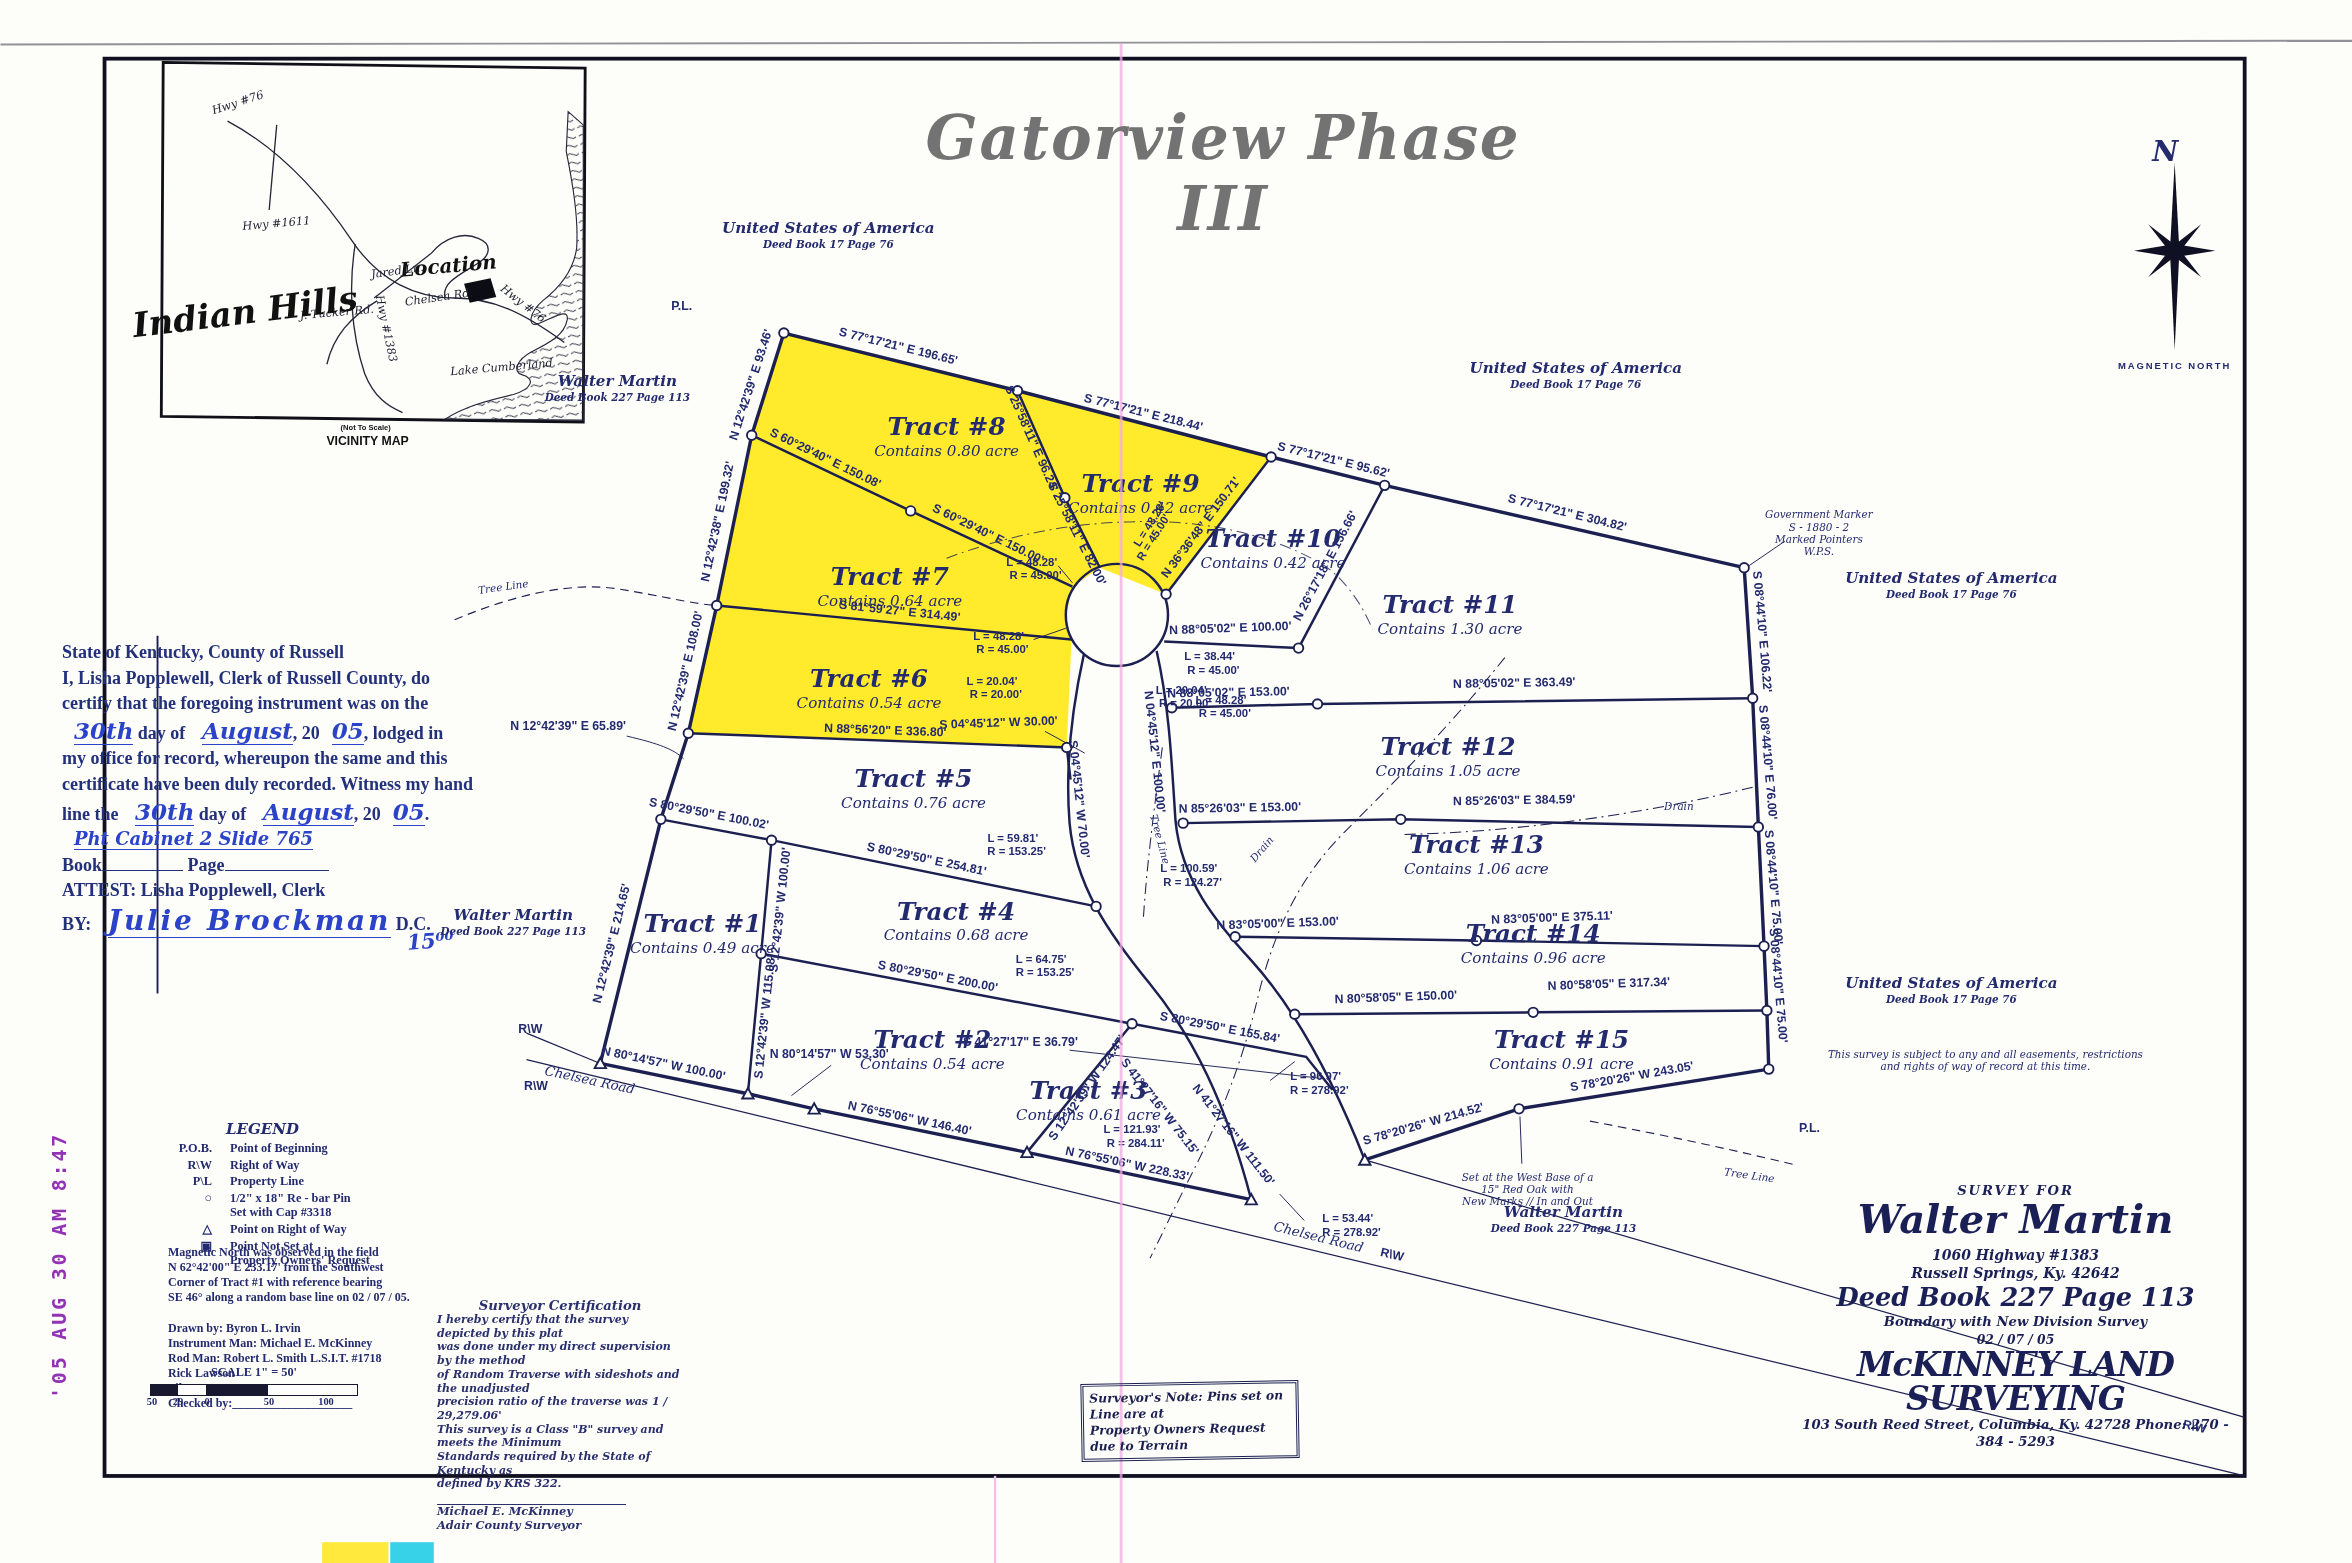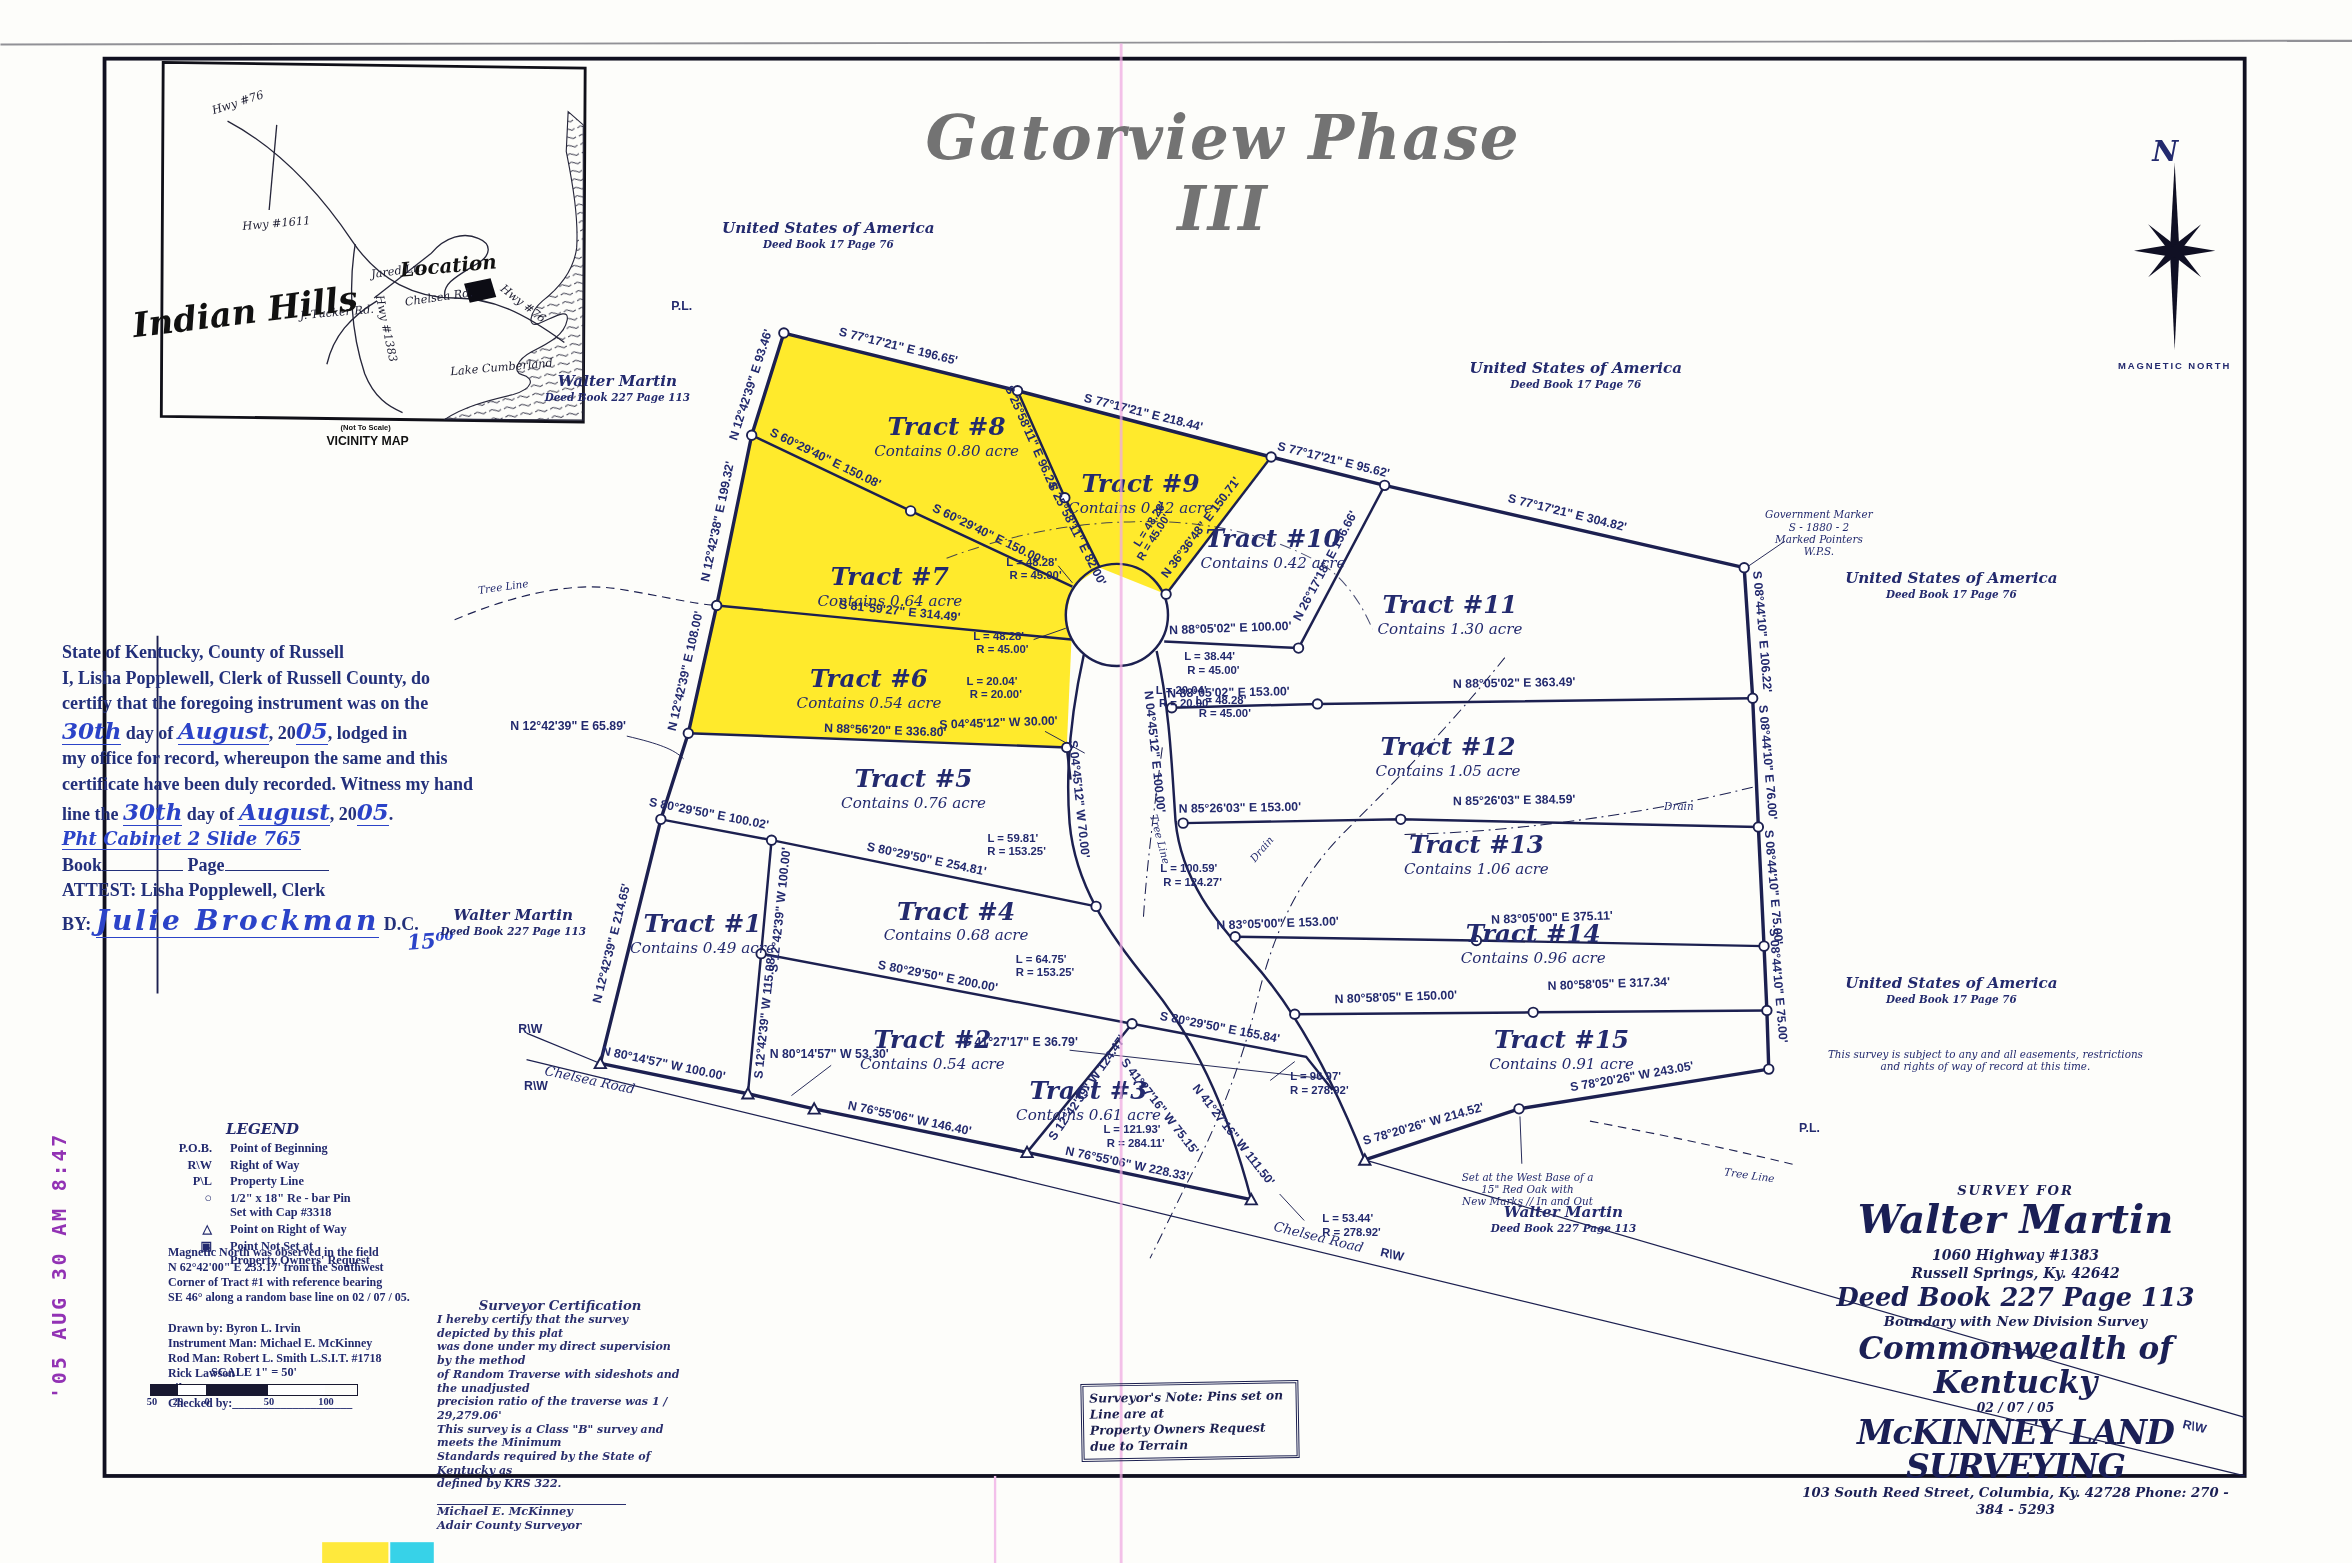--- a/index.html
+++ b/index.html
@@ -34,21 +34,21 @@
   .pin{fill:#fff;stroke:var(--line);stroke-width:2;}
   .tripin{fill:#fff;stroke:var(--line);stroke-width:2;}
   .vroad{stroke:#26263a;stroke-width:1.4;fill:none;}
   .vbox{stroke:#101018;stroke-width:3;fill:none;}
   
   .abs{position:absolute;}
   #title-div{left:873px;top:102px;width:700px;text-align:center;
      font:italic 700 61px "DejaVu Serif", serif;color:#737373;letter-spacing:1.9px;}
   #cert{left:62px;top:640px;width:428px;font:600 18px "Liberation Serif", serif;
         line-height:25.6px;color:#23307a;}
-  .hw{font:italic 700 23px "DejaVu Serif", serif;color:var(--hand);}
+  .hw{font:italic 700 23px "DejaVu Serif", serif;color:var(--hand);margin-left:12px;}
   .blank{display:inline-block;border-bottom:1.9px solid #23307a;}
   #cert .uline{border-bottom:1.9px solid var(--hand);}
   #legend-block{left:168px;top:1120px;width:218px;font:600 12.3px "Liberation Serif", serif;line-height:14px;}
   #legend-title{text-align:left;margin-left:58px;font:italic 700 15px "DejaVu Serif", serif;}
   .lg-row{display:flex;margin-top:2.8px;}
   .lg-sym{width:44px;text-align:right;padding-right:18px;flex:none;font-weight:700;}
   #magnote{left:168px;top:1245px;width:256px;font:600 12px "Liberation Serif", serif;line-height:15px;}
   #crew{left:168px;top:1321px;width:256px;font:600 12px "Liberation Serif", serif;line-height:15px;}
   #scaleblock{left:150px;top:1365px;width:208px;}
   #scale-title{text-align:center;font:700 12.3px "Liberation Serif", serif;}
@@ -501,21 +501,20 @@
       <div>Property Owners Request due to Terrain</div>
     </div>
 
   <div id="titleblock" class="abs">
     <div class="tb-surveyfor">SURVEY FOR</div>
     <div class="tb-name">Walter Martin</div>
     <div class="tb-addr" style="margin-top:5.7px">1060 Highway #1383</div>
     <div class="tb-addr">Russell Springs, Ky.   42642</div>
     <div class="tb-deed">Deed Book 227 Page 113</div>
     <div class="tb-bound">Boundary with New Division Survey</div>
-    <div class="tb-county">Commonwealth of Kentucky</div>
     <div class="tb-date">02 / 07 / 05</div>
     <div class="tb-firm">McKINNEY LAND SURVEYING</div>
     <div class="tb-foot">103 South Reed Street, Columbia, Ky. 42728    Phone: 270 - 384 - 5293</div>
   </div>
 
   <div id="stamp" class="abs">'05 AUG 30  AM 8:47</div>
 </div>
 
 
 </body></html>

